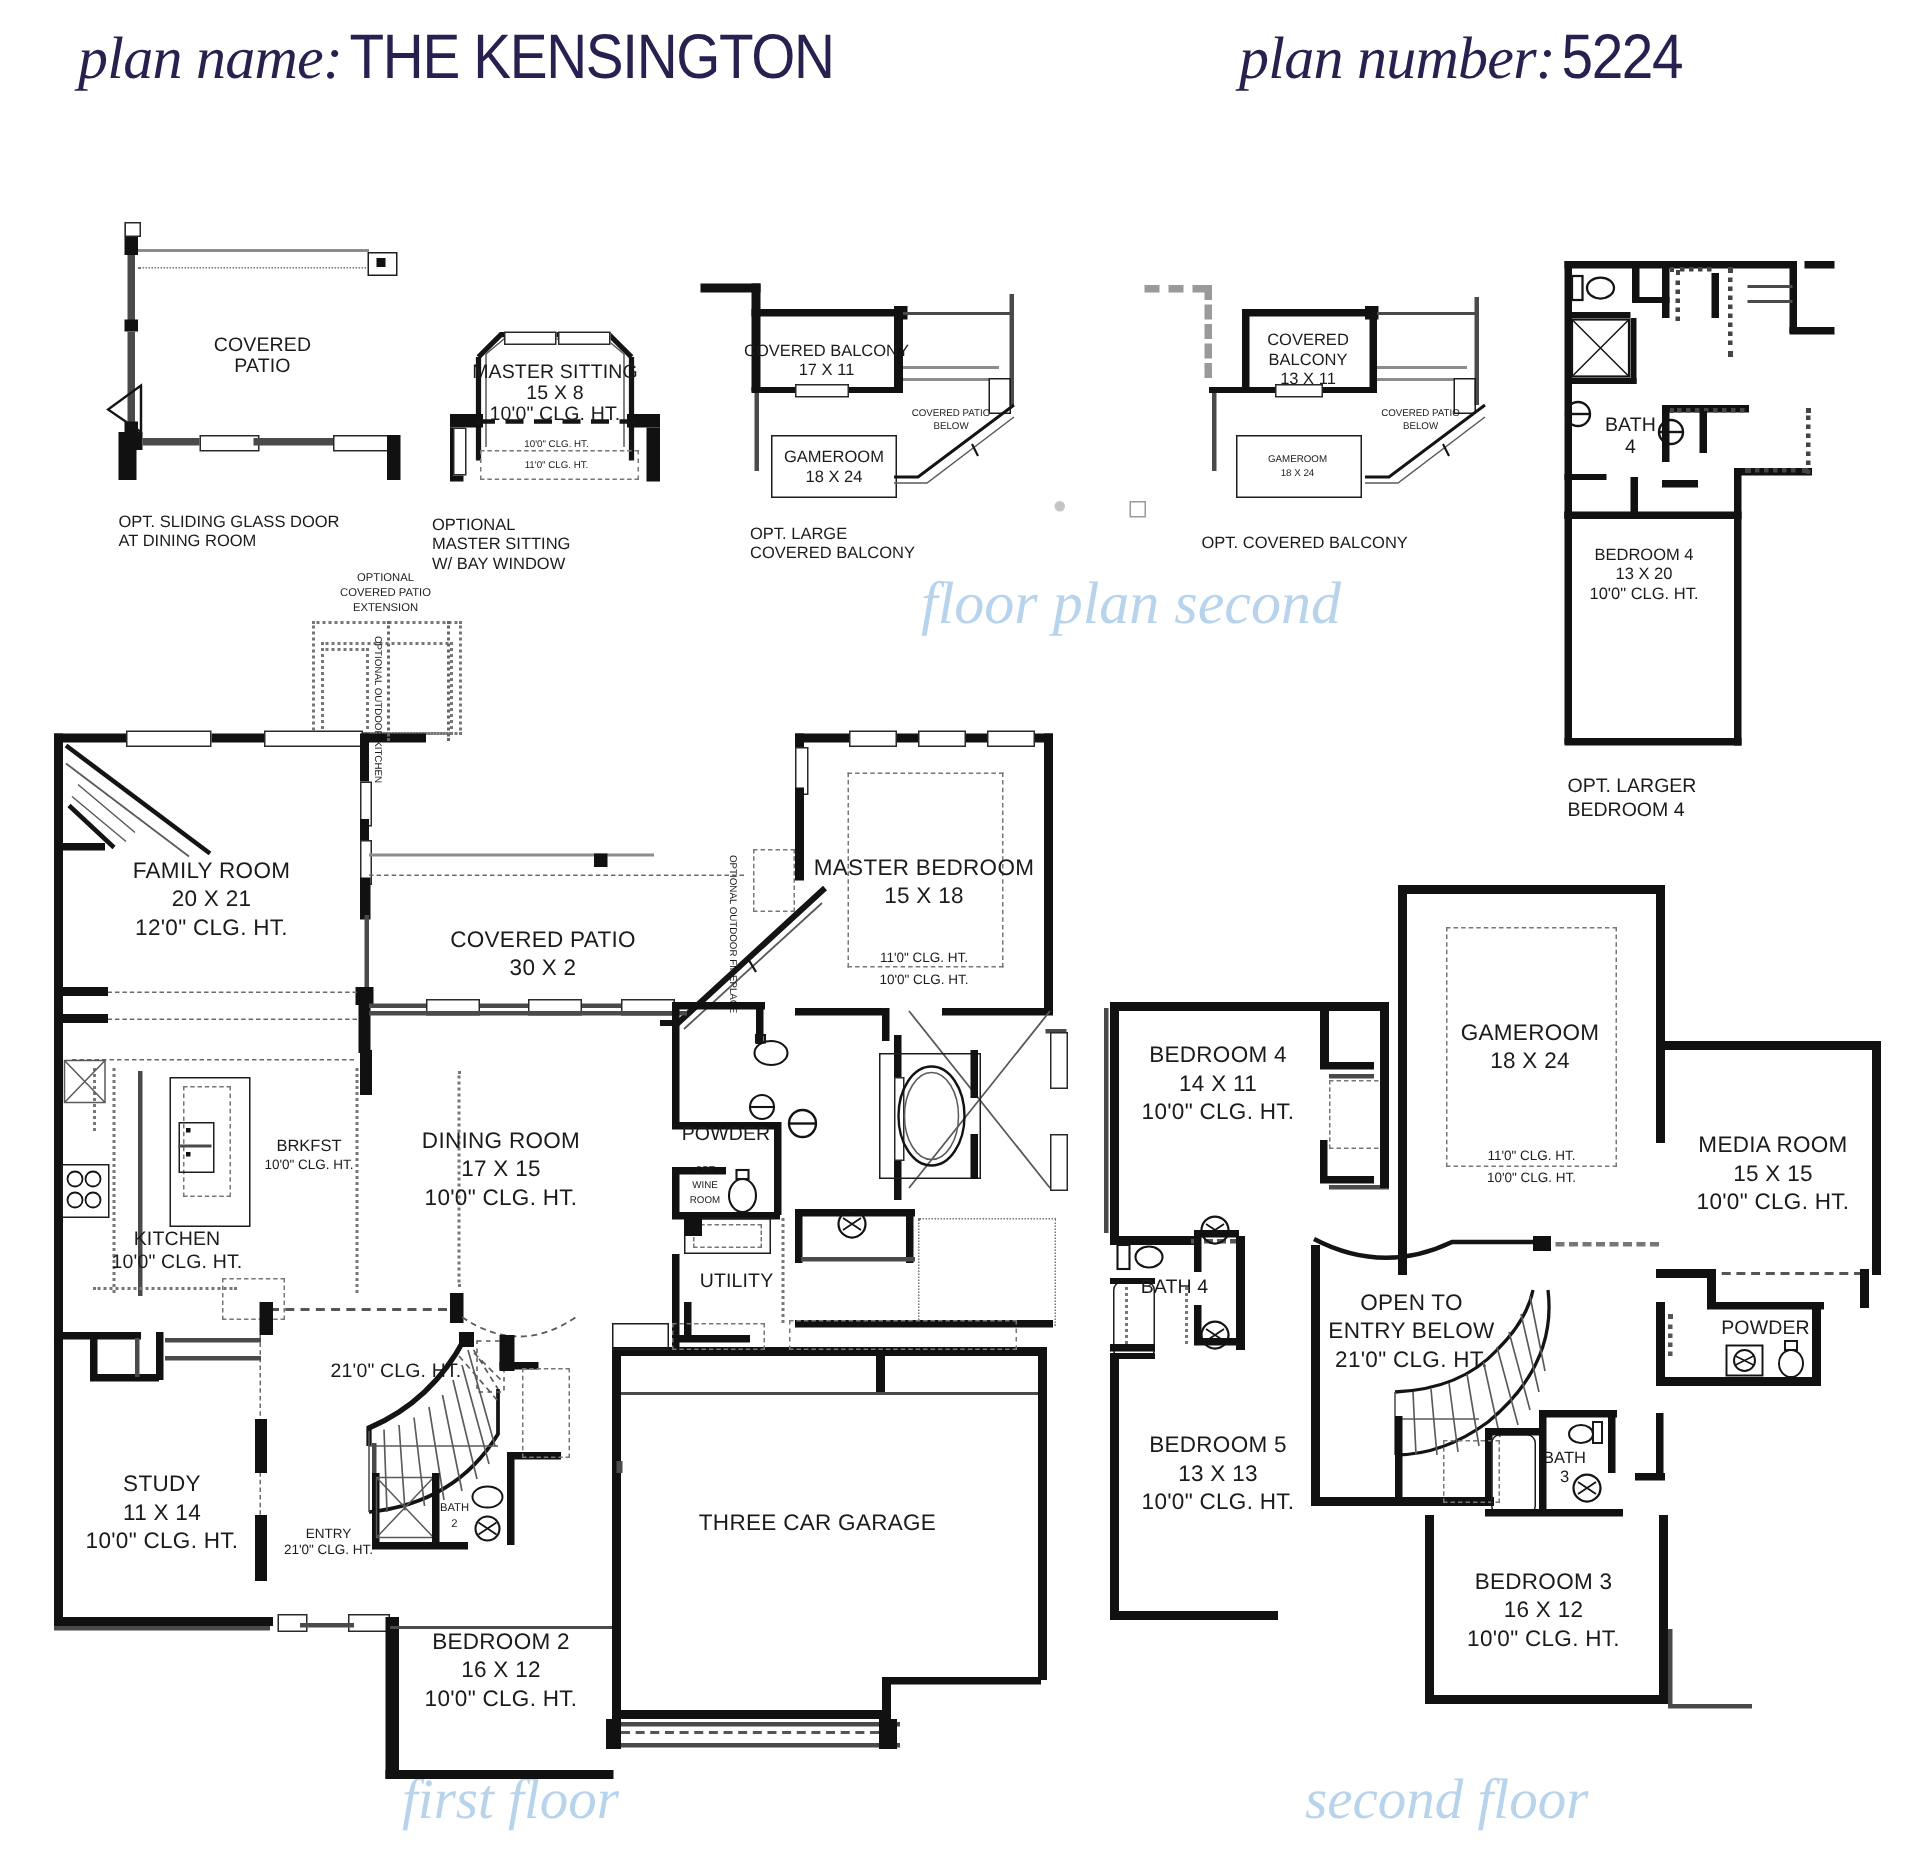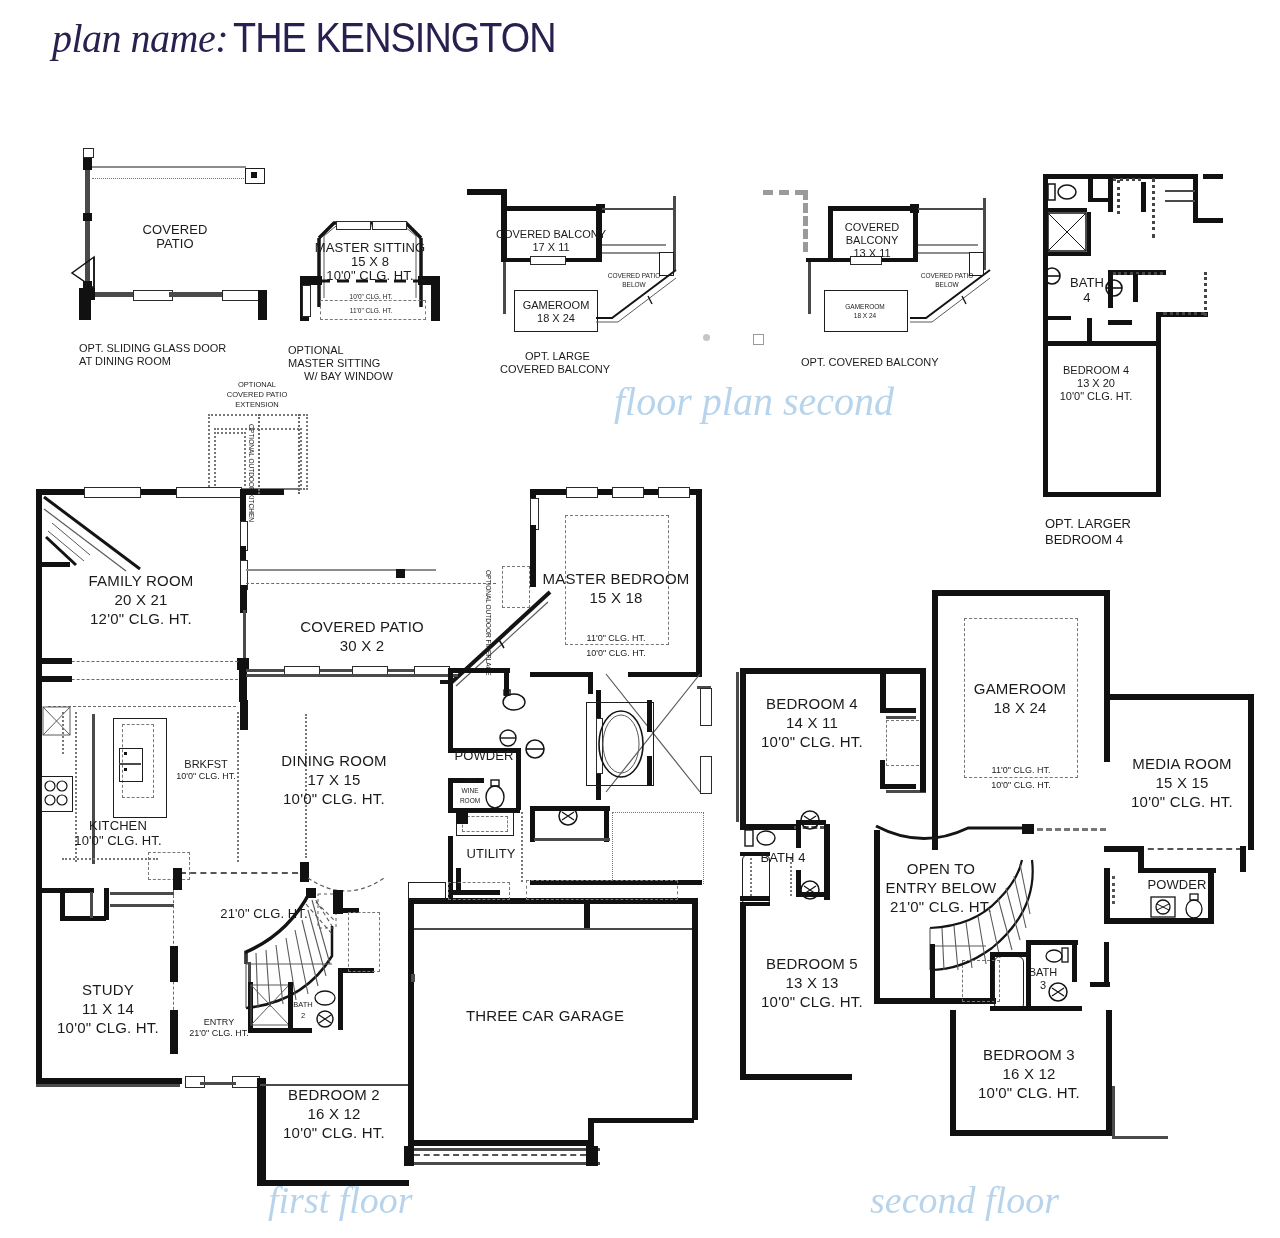--- a/index.html
+++ b/index.html
@@ -67,20 +67,24 @@
 </head>
 <body>
 
 <div class="page">
 
   <div class="header">
     <div class="hdr-name">
       <span class="script">plan name:</span>
       <span class="blockcaps">THE KENSINGTON</span>
     </div>
+    <div class="hdr-num">
+      <span class="script">plan number:</span>
+      <span class="blockcaps">5224</span>
+    </div>
   </div>
 
   <div class="bigscript" id="fp-options">floor plan second</div>
   <div class="bigscript" id="second-floor">second floor</div>
   <div class="bigscript" id="first-floor">first floor</div>
 
   <div>
 
     <div class="w" style="left:83px;top:148px;width:9px;height:22px;"></div>
     <div class="fill" style="left:83px;top:148px;width:9px;height:8px;"></div>
@@ -137,21 +141,21 @@
       <path class="stk" stroke-width="3" stroke-dasharray="12 7" d="M0,3 L112,3"></path>
     </svg>
     <div class="boxdash" style="left:320px;top:300px;width:104px;height:18px;"></div>
     <div class="lbl t13 c" style="left:370px;top:240px;">MASTER SITTING</div>
     <div class="lbl t13 c" style="left:370px;top:254px;">15 X 8</div>
     <div class="lbl t13 c" style="left:370px;top:268px;">10'0" CLG. HT.</div>
     <div class="lbl t7 c" style="left:371px;top:293px;">10'0" CLG. HT.</div>
     <div class="lbl t7 c" style="left:371px;top:307px;">11'0" CLG. HT.</div>
     <div class="lbl t11 l" style="left:288px;top:344px;">OPTIONAL</div>
     <div class="lbl t11 l" style="left:288px;top:357px;">MASTER SITTING</div>
-    <div class="lbl t11 l" style="left:304px;top:370px;">W/ BAY WINDOW</div>
+    <div class="lbl t11 l" style="left:288px;top:370px;">W/ BAY WINDOW</div>
   </div>
 
   <div>
     <div class="w" style="left:467px;top:189px;width:40px;height:6px;"></div>
     <div class="w" style="left:501px;top:189px;width:6px;height:72px;"></div>
     <div class="w" style="left:501px;top:206px;width:100px;height:5px;"></div>
     <div class="w" style="left:596px;top:206px;width:6px;height:56px;"></div>
     <div class="w" style="left:596px;top:204px;width:9px;height:9px;"></div>
     <div class="w" style="left:501px;top:258px;width:100px;height:4px;"></div>
     <div class="fill" style="left:530px;top:256px;width:34px;height:7px;"></div>
@@ -167,21 +171,21 @@
       <path class="stk" stroke-width="2" d="M80,6 L16,54 L0,54"></path>
       <path class="stk2" stroke-width="1" d="M80,14 L22,58 L0,58"></path>
       <path class="stk" stroke-width="1.4" d="M52,32 L56,40"></path>
     </svg>
     <div class="lbl t11 c" style="left:551px;top:228px;">COVERED BALCONY</div>
     <div class="lbl t11 c" style="left:551px;top:241px;">17 X 11</div>
     <div class="lbl t11 c" style="left:556px;top:299px;">GAMEROOM</div>
     <div class="lbl t11 c" style="left:556px;top:312px;">18 X 24</div>
     <div class="lbl t7 c" style="left:634px;top:272px;">COVERED PATIO</div>
     <div class="lbl t7 c" style="left:634px;top:281px;">BELOW</div>
-    <div class="lbl t11 l" style="left:525px;top:350px;text-align:right;">OPT. LARGE</div>
+    <div class="lbl t11 l" style="left:500px;top:350px;text-align:right;">OPT. LARGE</div>
     <div class="lbl t11 l" style="left:500px;top:363px;">COVERED BALCONY</div>
     <div class="gray" style="left:703px;top:334px;width:7px;height:7px;border-radius:50%;opacity:.5;"></div>
   </div>
 
   <div>
     <div class="dash-h" style="left:763px;top:190px;width:42px;border-top:5px dashed #9a9a9a;"></div>
     <div class="dash-v" style="left:803px;top:190px;height:62px;border-left:5px dashed #9a9a9a;"></div>
     <div class="w" style="left:828px;top:206px;width:90px;height:5px;"></div>
     <div class="w" style="left:828px;top:206px;width:5px;height:56px;"></div>
     <div class="w" style="left:913px;top:206px;width:5px;height:56px;"></div>

